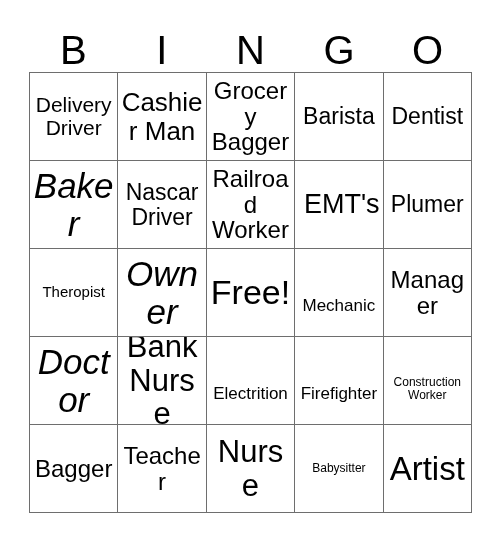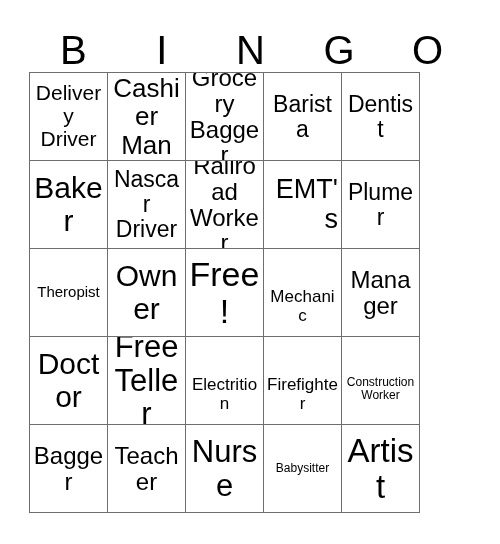--- a/index.html
+++ b/index.html
@@ -43,21 +43,21 @@
     letter-spacing: 0px;
     color: #000000;
     user-select: none;
   }
 
   
   #grid {
     position: absolute;
     left: 29px;
     top: 72px;
-    width: 391px;
+    width: 443px;
     height: 441px;
     display: grid;
     grid-template-columns: repeat(5, 1fr);
     grid-template-rows: repeat(5, 1fr);
     border-top: 1px solid #6e6e6e;
     border-left: 1px solid #6e6e6e;
     box-sizing: border-box;
     background: #ffffff;
   }
   .cell {
@@ -84,21 +84,21 @@
   
   .sz-xs   { font-size: 12px; margin-top: 16px; }
   .sz-sm   { font-size: 12px; }
   .sz-sm2  { font-size: 15px; }
   .sz-md   { font-size: 17px; margin-top: 28px; }
   .sz-md2  { font-size: 24px; text-align: center; }
   .sz-lg   { font-size: 21px; }
   .sz-lg2  { font-size: 23px; }
   .sz-xl   { font-size: 26px; }
   .sz-xl2  { font-size: 27px; text-align: right; }
-  .sz-2xl  { font-size: 30px; }
+  .sz-2xl  { font-size: 35px; font-style: italic; }
   .sz-3xl  { font-size: 31px; }
   .sz-4xl  { font-size: 33px; }
   .sz-5xl  { font-size: 34px; }
 </style>
 </head>
 <body>
 
 <div id="bingo-card">
 
   <div id="header-row">
@@ -156,21 +156,21 @@
       <span class="cell-text sz-md">Mechanic</span>
     </div>
     <div class="cell">
       <span class="cell-text sz-md2">Manager</span>
     </div>
 
     <div class="cell">
       <span class="cell-text sz-2xl">Doctor</span>
     </div>
     <div class="cell">
-      <span class="cell-text sz-3xl">Free Teller</span>
+      <span class="cell-text sz-3xl">Bank Nurse</span>
     </div>
     <div class="cell">
       <span class="cell-text sz-md">Electrition</span>
     </div>
     <div class="cell">
       <span class="cell-text sz-md">Firefighter</span>
     </div>
     <div class="cell">
       <span class="cell-text sz-xs">Construction Worker</span>
     </div>

